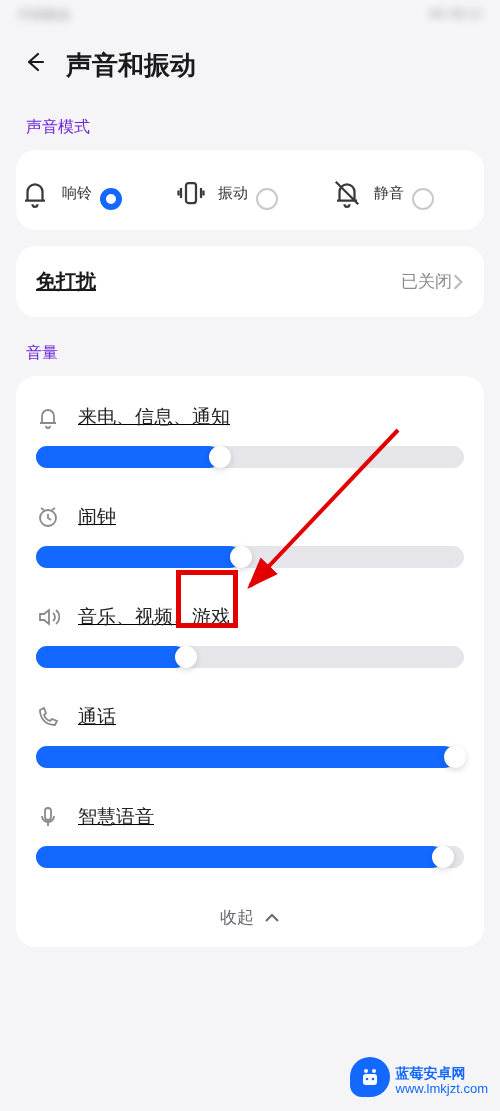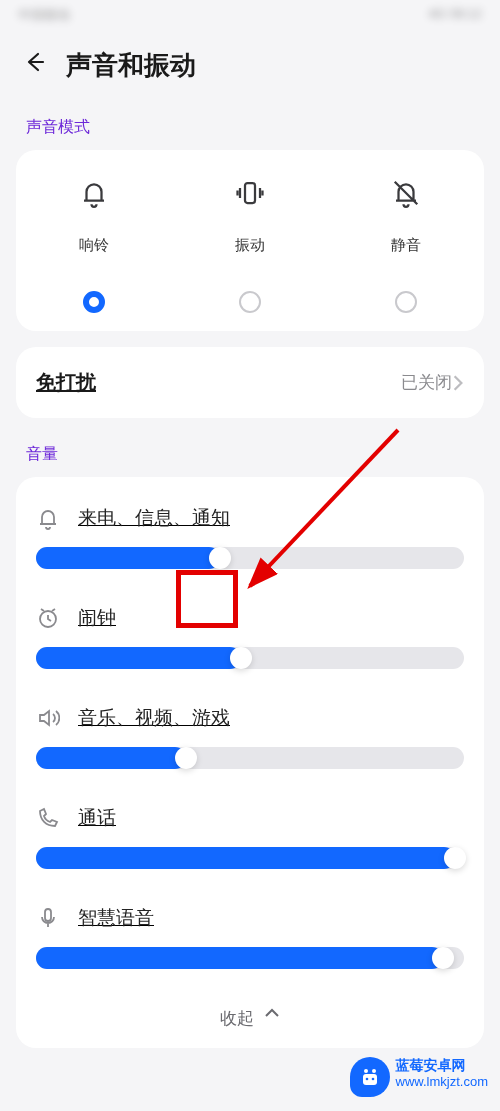--- a/index.html
+++ b/index.html
@@ -48,23 +48,23 @@
       border-radius: 20px;
       margin: 0 16px 16px;
     }
     .mode-row {
       display: flex;
       padding: 24px 0 18px;
     }
     .mode-item {
       flex: 1;
       display: flex;
-      flex-direction: column;
-      align-items: center;
-      gap: 24px;
+      flex-direction: row;
+      align-items: center;
+      gap: 8px;
     }
     .mode-icon {
       width: 38px;
       height: 38px;
       display: flex;
       align-items: center;
       justify-content: center;
     }
     .mode-label {
       font-size: 15px;
@@ -139,38 +139,38 @@
       top: 50%;
       width: 22px;
       height: 22px;
       background: #fff;
       border-radius: 50%;
       transform: translate(-50%, -50%);
       box-shadow: 0 2px 6px rgba(0,0,0,0.15);
     }
     .collapse-row {
       display: flex;
-      align-items: flex-start;
+      align-items: center;
       justify-content: center;
       gap: 10px;
       padding: 20px 0 18px;
       font-size: 17px;
       color: #6b6b70;
     }
     .highlight-box {
       position: absolute;
       border: 5px solid #e30000;
       pointer-events: none;
     }
     .watermark {
       position: absolute;
       right: 12px;
       bottom: 14px;
       display: flex;
-      align-items: flex-start;
+      align-items: flex-end;
       gap: 6px;
       color: #1268ff;
       font-size: 14px;
       font-weight: 600;
     }
     .wm-badge {
       width: 40px;
       height: 40px;
       background: #1268ff;
       border-radius: 50% 50% 50% 12px;

